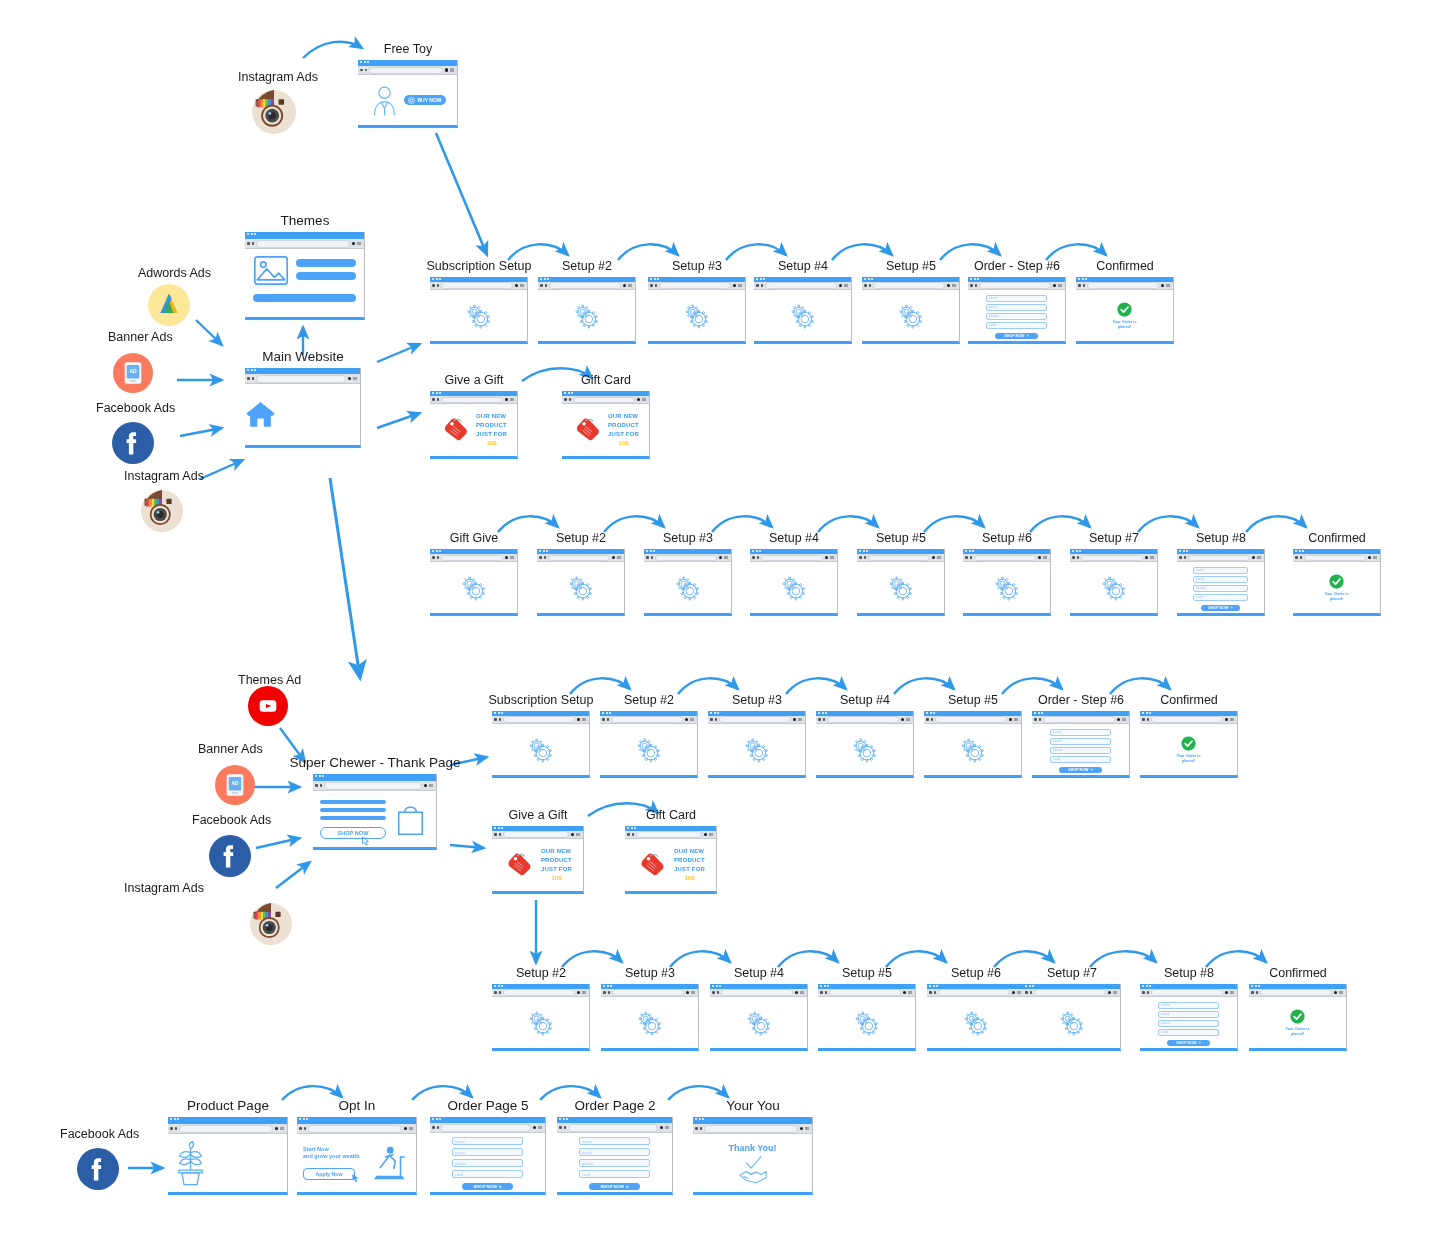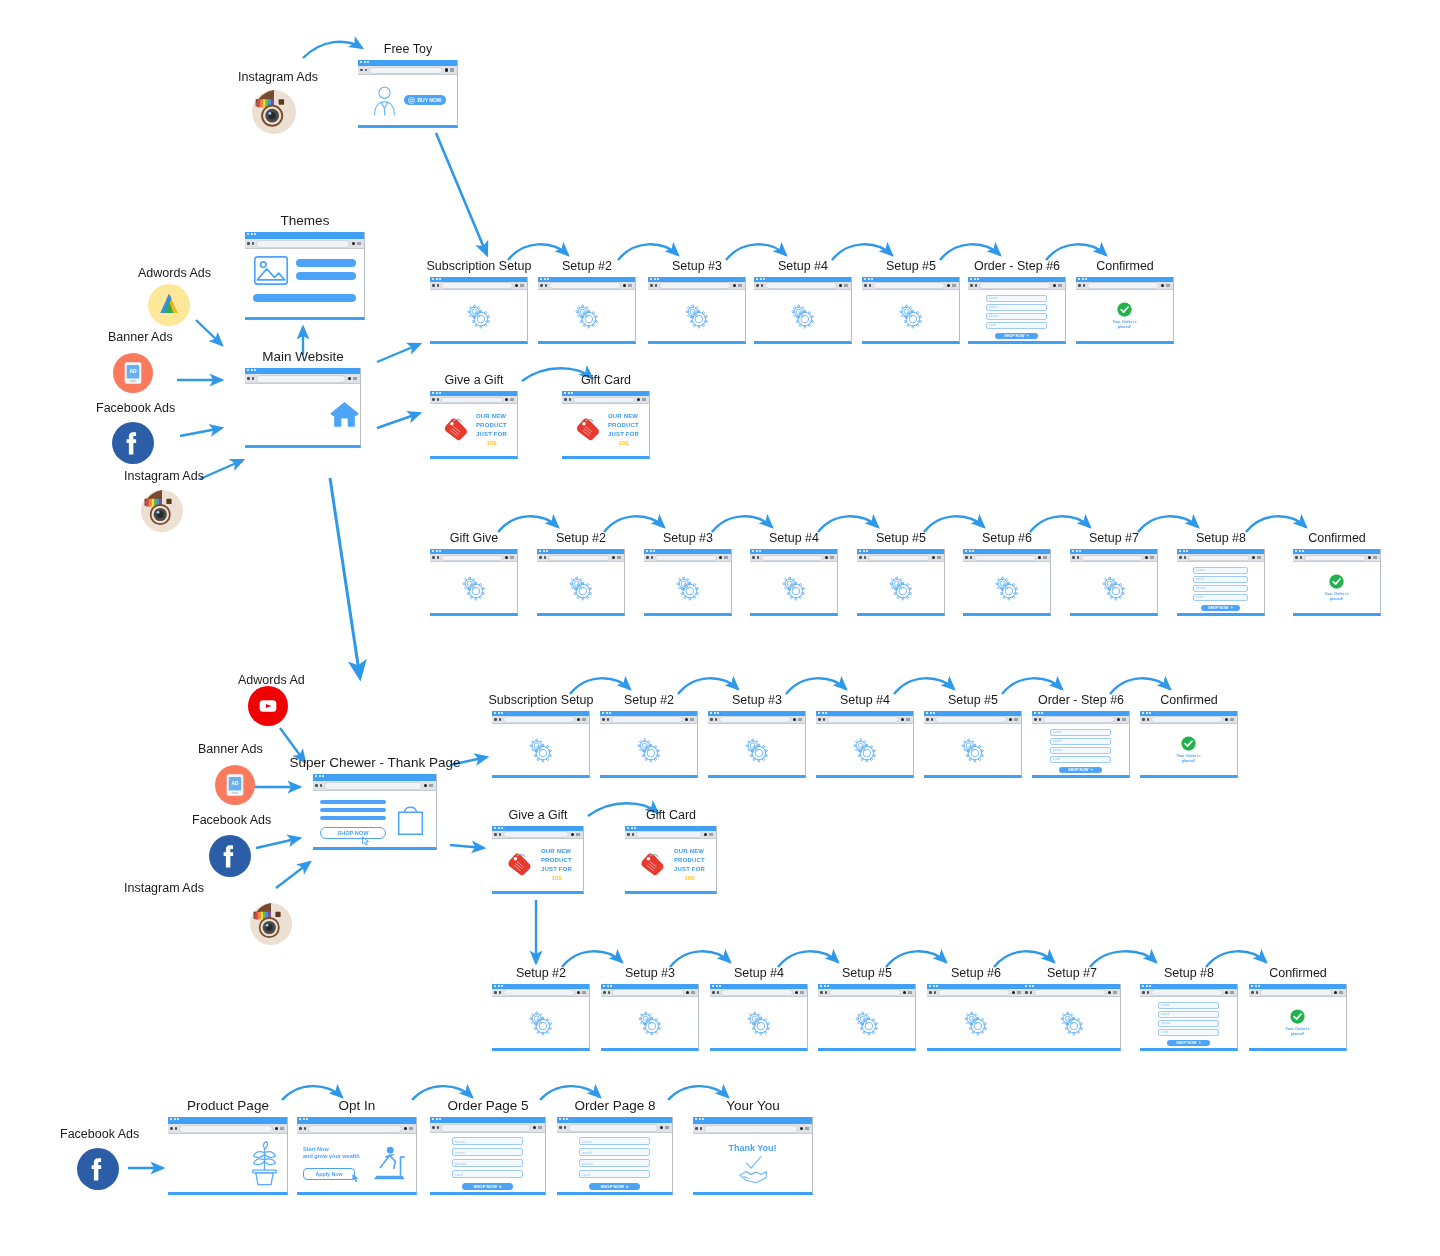--- a/index.html
+++ b/index.html
@@ -19,21 +19,21 @@
   .win .tbar{height:0;background:#3fa0f5;position:relative;}
   .win .tbar .dots{position:absolute;left:2px;top:1px;display:flex;gap:1.5px;}
   .win .tbar .dots i{display:block;background:#fff;border-radius:1px;}
   .win .urlbar{background:#dfe3e8;border-bottom:1px solid #c6ccd2;position:relative;display:flex;align-items:center;}
   .win .urlbar .nav{display:flex;gap:2px;margin-left:2px;}
   .win .urlbar .nav i{display:block;background:#4b5157;border-radius:50%;}
   .win .urlbar .field{flex:1;background:#f1f4f7;border:1px solid #cfd5da;border-radius:5px;margin:0 2px;}
   .win .urlbar .ctrl{display:flex;gap:2px;margin-right:3px;align-items:center;}
   .win .urlbar .ctrl .c1{background:#1b1b1b;border-radius:50%;}
   .win .urlbar .ctrl .c2{background:#9aa1a8;}
-  .win .body{position:relative;overflow:hidden;display:flex;align-items:center;justify-content:flex-end;}
+  .win .body{position:relative;overflow:hidden;display:flex;align-items:center;justify-content:flex-start;}
 
   
   .mini-field{background:#f4f9ff;border:1px solid #9ecbf7;border-radius:2px;}
   .shopbtn{background:#4da3f7;border-radius:20px;color:#fff;display:flex;
     align-items:center;justify-content:center;font-weight:bold;}
   .ordertxt{color:#4da3f7;text-align:center;font-weight:bold;}
 
   .giftline{color:#3b9bf5;font-weight:bold;letter-spacing:.2px;}
   .giftprice{color:#ffc63d;font-weight:bold;}
 
@@ -180,21 +180,21 @@
           <path d="M15 10h3v9h-3z" fill="#5cc05c"></path>
       <path d="M18 10h3v9h-3z" fill="#4a8ee0"></path>
           <path d="M21 10h3v9h-3z" fill="#7b4fa3"></path>
       <path d="M4 18 A24 24 0 0 1 12 5 L12 10 L4 10Z" fill="#7a4a2f"></path>
       <rect x="29" y="10" width="6" height="6" rx="1" fill="#5a3a26"></rect>
       <circle cx="22" cy="28" r="11" fill="#ece0d3" stroke="#7a4a2f" stroke-width="2"></circle>
       <circle cx="22" cy="28" r="7.5" fill="#4a4a4a"></circle>
           <circle cx="22" cy="28" r="4" fill="#2a2a2a"></circle>
       <circle cx="19.5" cy="25.5" r="1.6" fill="#8fd0ef"></circle>
         </svg></div>
-      <div class="ad-label" style="left: 238px; top: 673px;">Adwords Ad</div>
+      <div class="ad-label" style="left: 238px; top: 673px;">Themes Ad</div>
       <div class="adicon" style="left: 248px; top: 686px; width: 40px; height: 40px;"><svg width="40" height="40" viewBox="0 0 48 48">
           <circle cx="24" cy="24" r="24" fill="#f00000"></circle>
       <rect x="14" y="17" width="20" height="14" rx="4" fill="#fff"></rect>
       <path d="M21.5 21.5 L28 24 L21.5 26.5 Z" fill="#f00000"></path>
         </svg></div>
       <div class="ad-label" style="left: 198px; top: 742px;">Banner Ads</div>
       <div class="adicon" style="left: 215px; top: 765px; width: 40px; height: 40px;"><svg width="40" height="40" viewBox="0 0 48 48">
           <circle cx="24" cy="24" r="24" fill="#fa7a5e"></circle>
       <rect x="14" y="11" width="20" height="26" rx="2.5" fill="#f3f6f8"></rect>
       <rect x="16.5" y="14.5" width="15" height="16" rx="1.5" fill="#6ab0f0"></rect>
@@ -2208,21 +2208,21 @@
               <div class="mini-field" style="width:67px;height:6px;display:flex;align-items:center;padding-left:2px;font-size:4.0120000000000005px;color:#9ec9f0">card</div>
         <div class="shopbtn" style="margin-top:2px;width:51px;height:7px;font-size:4.247999999999999px;gap:2px">
           <span>SHOP NOW</span>
           <span style="font-size:4.72px">»</span>
               </div>
             </div>
           </div>
      </div>
       </div>
       <div class="node" style="left: 557px; top: 1117px; width: 116px; height: 78px;">
-        <div class="node-label big">Order Page 8</div>
+        <div class="node-label big">Order Page 2</div>
      <div class="win" style="width:116px;height:78px">
        <div class="tbar" style="height:6px">
       <span class="dots">
         <i style="width:2px;height:2px"></i>
               <i style="width:2px;height:2px"></i>
               <i style="width:2px;height:2px"></i>
             </span>
     </div>
     <div class="urlbar" style="height:9px">
       <span class="nav">

